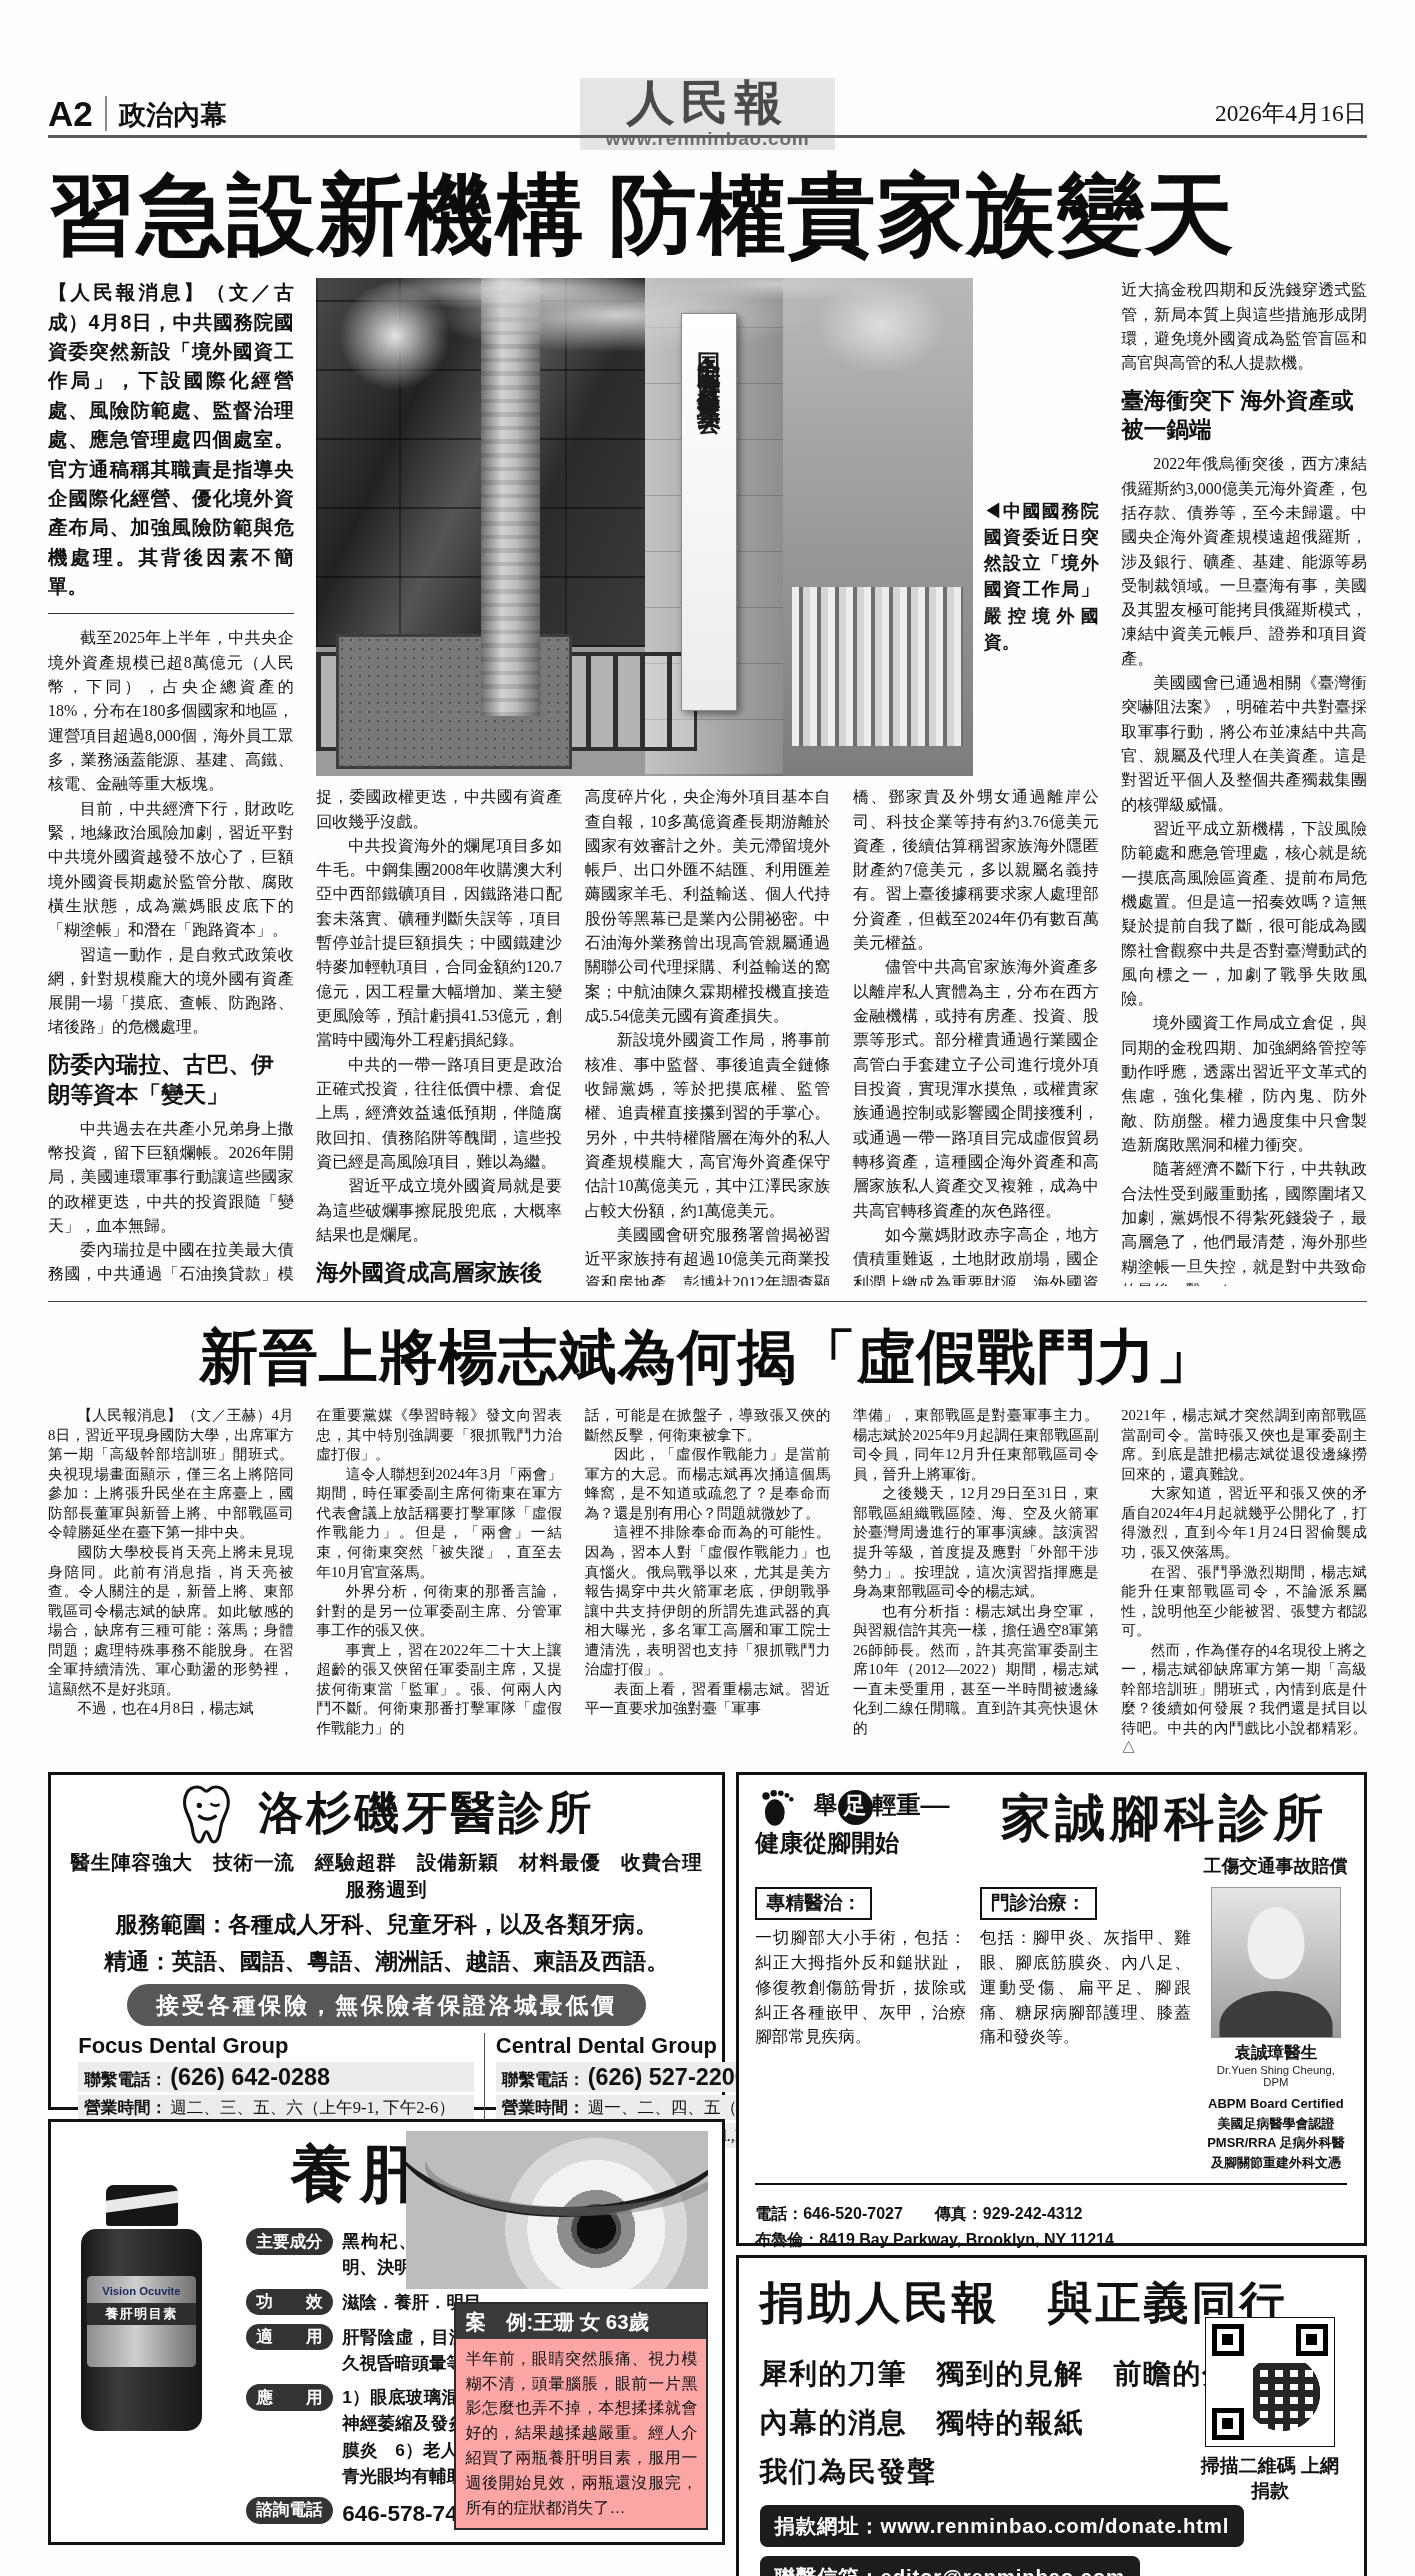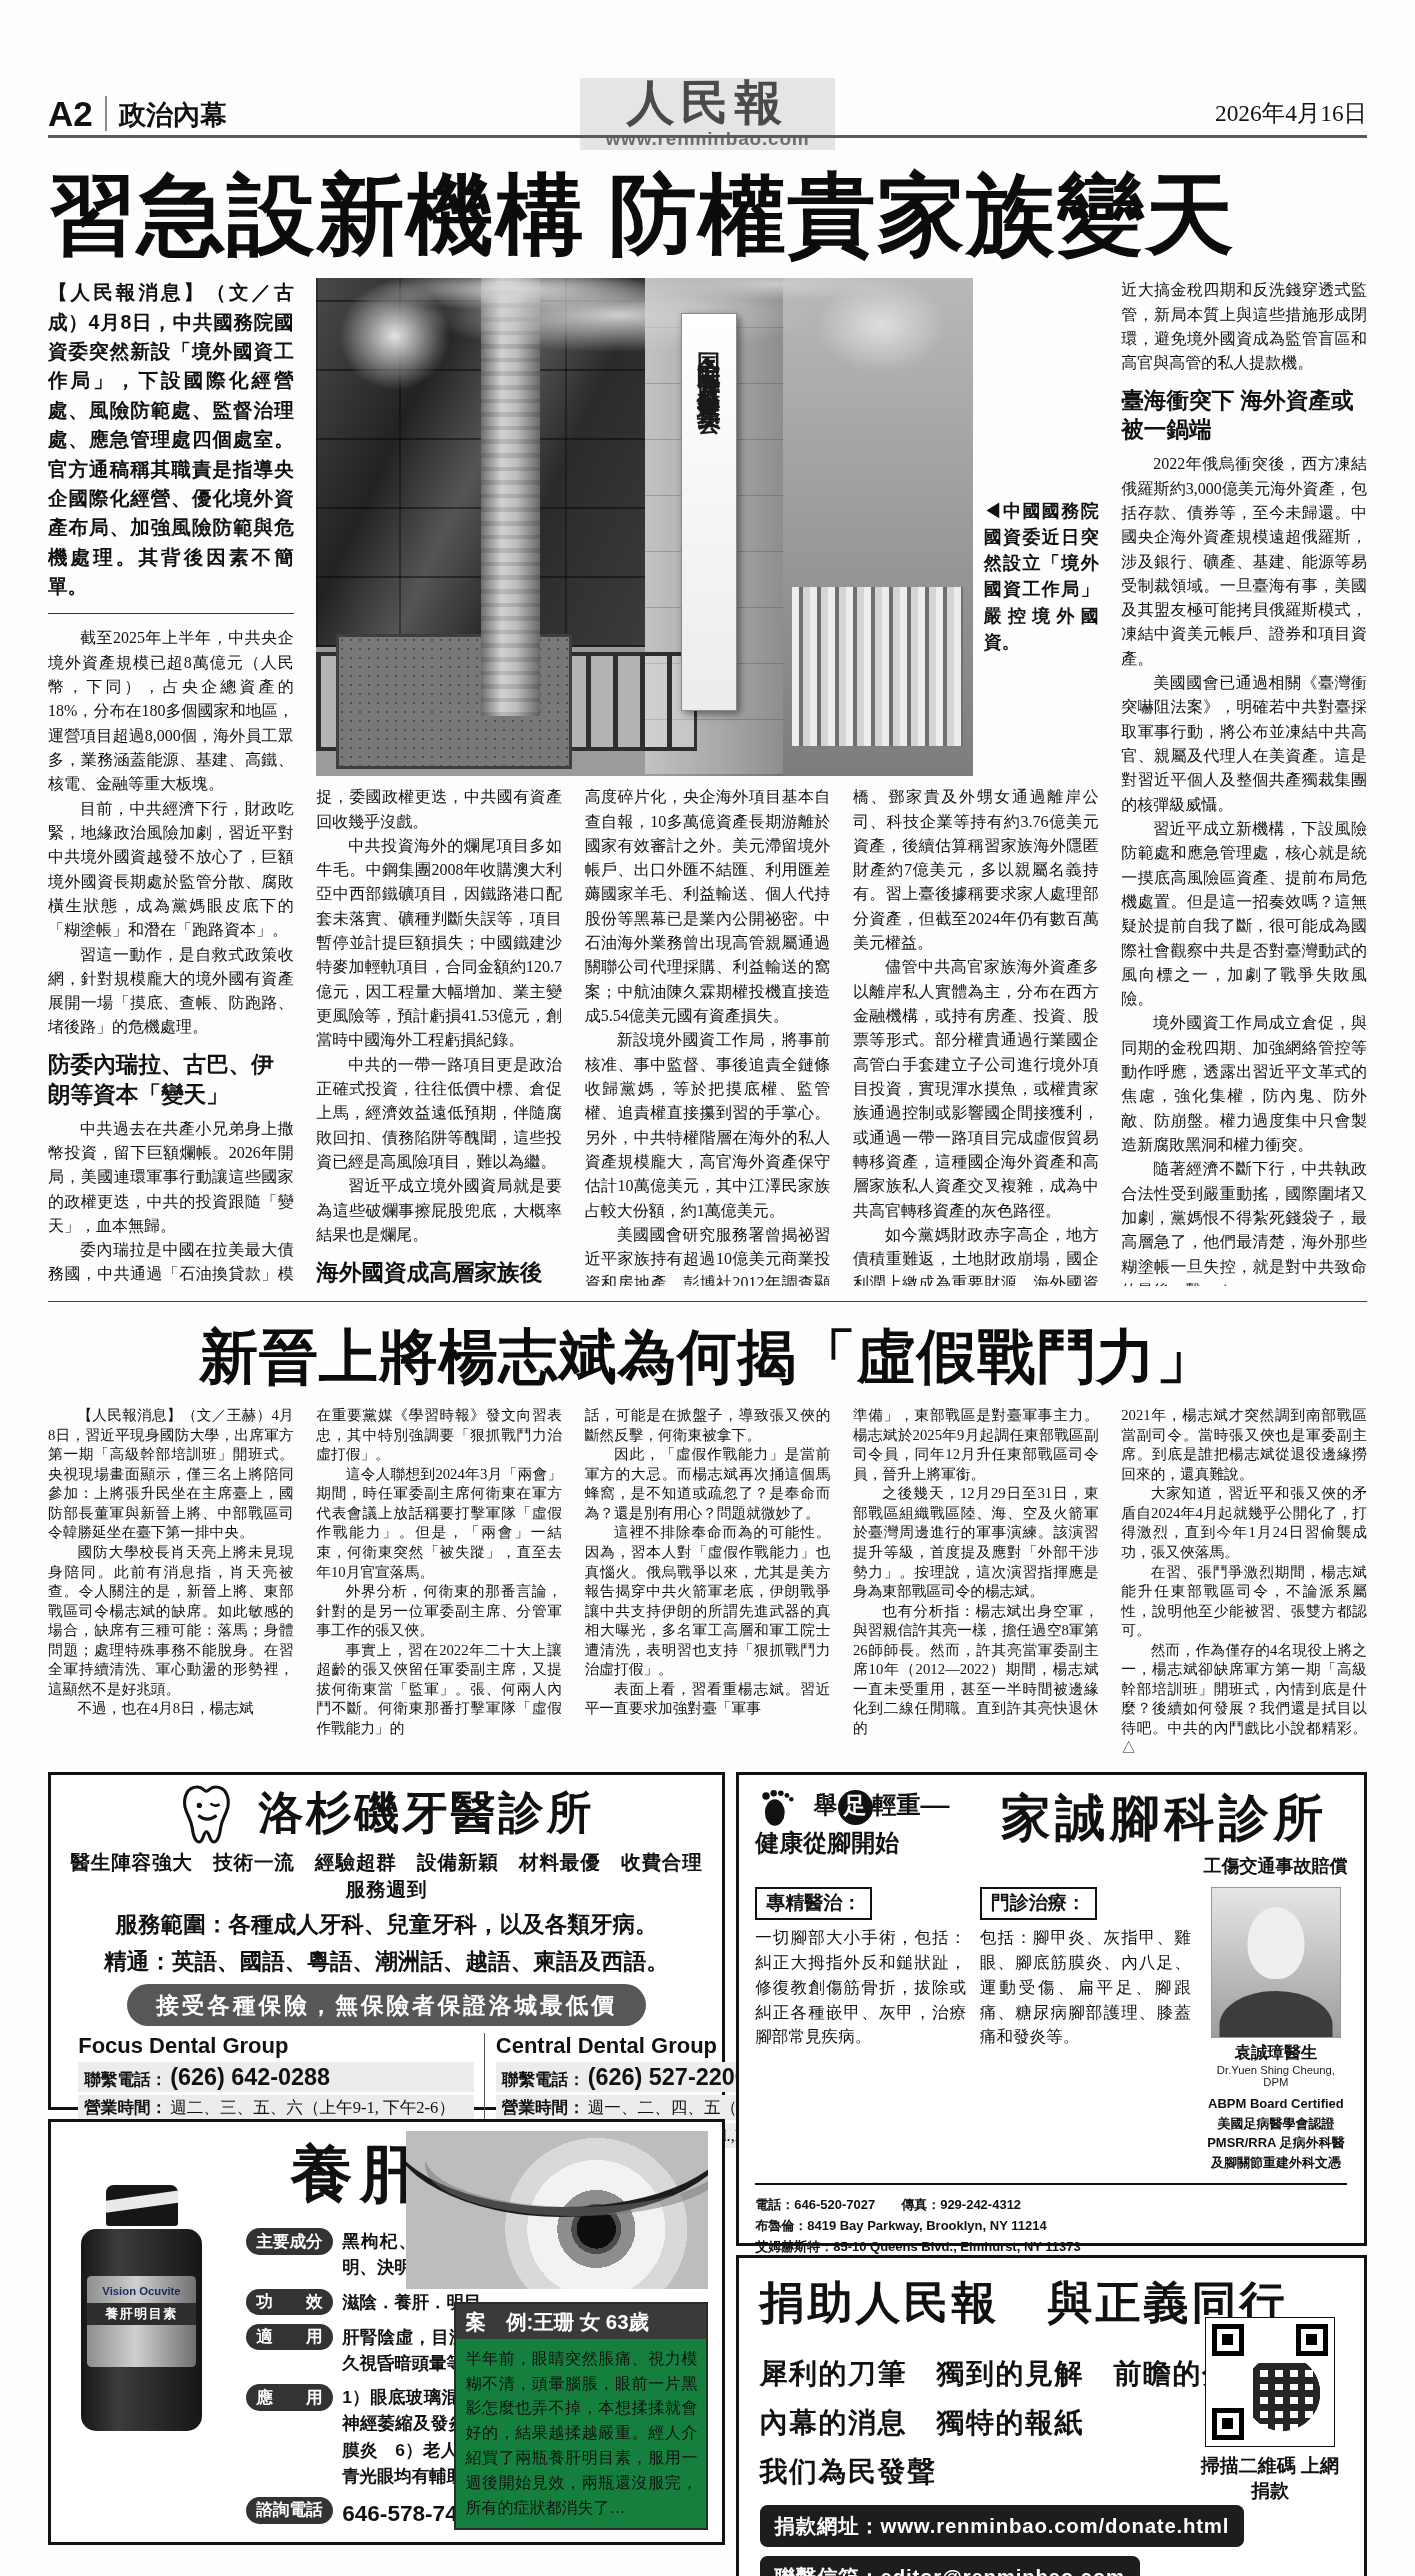--- a/index.html
+++ b/index.html
@@ -112,21 +112,21 @@
   .p-colA,.p-colB { flex:1; }
   .p-chip { display:inline-block; border:2.3px solid #111; padding:1.5px 9px; font-family:"Liberation Sans",sans-serif; font-weight:bold; font-size:19px; margin-bottom:6px; }
   .p-text { font-size:16.6px; line-height:1.5; text-align:justify; }
   .p-photo-col { width:143px; text-align:center; }
   .doc-photo { width:130px; height:151px; margin:0 auto; background:linear-gradient(180deg,#e6e6e6,#9c9c9c); position:relative; overflow:hidden; border:0.8px solid #999; }
   .doc-face { position:absolute; left:50%; top:19.6px; transform:translateX(-50%); width:57px; height:72px; border-radius:50% 50% 46% 46%; background:#efefef; }
   .doc-body { position:absolute; left:50%; bottom:-22.6px; transform:translateX(-50%); width:113px; height:68px; border-radius:50% 50% 0 0; background:#3c3c3c; }
   .doc-name { font-family:"Liberation Sans",sans-serif; font-weight:bold; font-size:16.6px; margin-top:4.5px; }
   .doc-name-en { font-family:"Liberation Sans",sans-serif; font-size:11.3px; color:#222; }
   .p-creds { margin-top:6px; font-family:"Liberation Sans",sans-serif; font-weight:bold; font-size:13px; line-height:1.5; text-align:center; }
-  .p-contacts { margin-top:10.6px; border-top:2.3px solid #111; padding-top:10px; font-family:"Liberation Sans",sans-serif; font-weight:bold; font-size:13px; line-height:1.6; }
+  .p-contacts { margin-top:10.6px; border-top:2.3px solid #111; padding-top:16px; font-family:"Liberation Sans",sans-serif; font-weight:bold; font-size:16px; line-height:1.6; }
 
   
   .donation { flex:1; padding:15px 21px; position:relative; }
   .don-title { font-family:"Liberation Sans",sans-serif; font-weight:900; font-size:45px; letter-spacing:3px; }
   .don-lines { margin-top:16.6px; font-weight:bold; font-size:28px; line-height:1.75; letter-spacing:1.5px; }
   .don-banner { display:block; width:fit-content; background:#1d1d1d; color:#fff; border-radius:7.5px; font-family:"Liberation Sans",sans-serif; font-weight:bold; font-size:20.4px; padding:6.8px 15px; margin-top:9px; letter-spacing:0.8px; }
   .qr-wrap { position:absolute; right:22.6px; top:59px; width:143px; text-align:center; }
   .qr { position:relative; width:130px; height:130px; margin:0 auto; background:#fff; border:1.5px solid #111; }
   .qr-f { position:absolute; width:32px; height:32px; border:5.3px solid #000; }
   .qr-f .qr-fi { position:absolute; left:5.3px; top:5.3px; width:10.6px; height:10.6px; background:#000; }
@@ -149,21 +149,21 @@
   .eye { position:absolute; right:13.6px; top:9px; width:302px; height:158px; overflow:hidden;
     background:
       radial-gradient(circle at 63% 62%, #0e0e0e 0 19.6px, #4c4c4c 19.6px 25px, #8d8d8d 25px 39px, #f2f2f2 39px 69px, #d9d9d9 69px 91px, #bdbdbd 91px 100%); }
   .eye::before { content:""; position:absolute; left:-6%; top:-62%; width:115%; height:110%; border-radius:50%; border-bottom:10.6px solid #1c1c1c; }
   .eye::after { content:""; position:absolute; left:6%; top:-10%; width:100%; height:64%; border-radius:50%; box-shadow:0 -9px 0 0 #777 inset; opacity:.5; }
   .s-rows { margin:12px 0 0 181px; width:453px; }
   .s-row { display:flex; gap:9px; margin-top:8.3px; align-items:flex-start; }
   .s-chip { flex:0 0 auto; background:#333; color:#fff; border-radius:13.6px; font-family:"Liberation Sans",sans-serif; font-weight:bold; font-size:16.6px; padding:2.3px 10.6px; white-space:nowrap; }
   .s-text { font-family:"Liberation Sans",sans-serif; font-weight:bold; font-size:17.4px; line-height:1.5; text-align:justify; }
   .s-row.phone .s-text { font-size:22.6px; }
-  .case-box { position:absolute; right:13.6px; top:180px; width:254px; border:2.3px solid #2a2a2a; background:#15803d; }
+  .case-box { position:absolute; right:13.6px; top:180px; width:254px; border:2.3px solid #2a2a2a; background:#fca5a5; }
   .case-head { background:#3a3a3a; color:#fff; font-family:"Liberation Sans",sans-serif; font-weight:bold; font-size:20.4px; padding:3.8px 9px; }
   .case-body { padding:7.5px 9px; font-family:"Liberation Sans",sans-serif; font-size:16px; line-height:1.55; text-align:justify; }
 
   .tooth-svg { width:65px; height:65px; }
   .foot-svg { width:44px; height:44px; vertical-align:middle; }
 </style>
 </head>
 <body>
 
 <div class="page">

